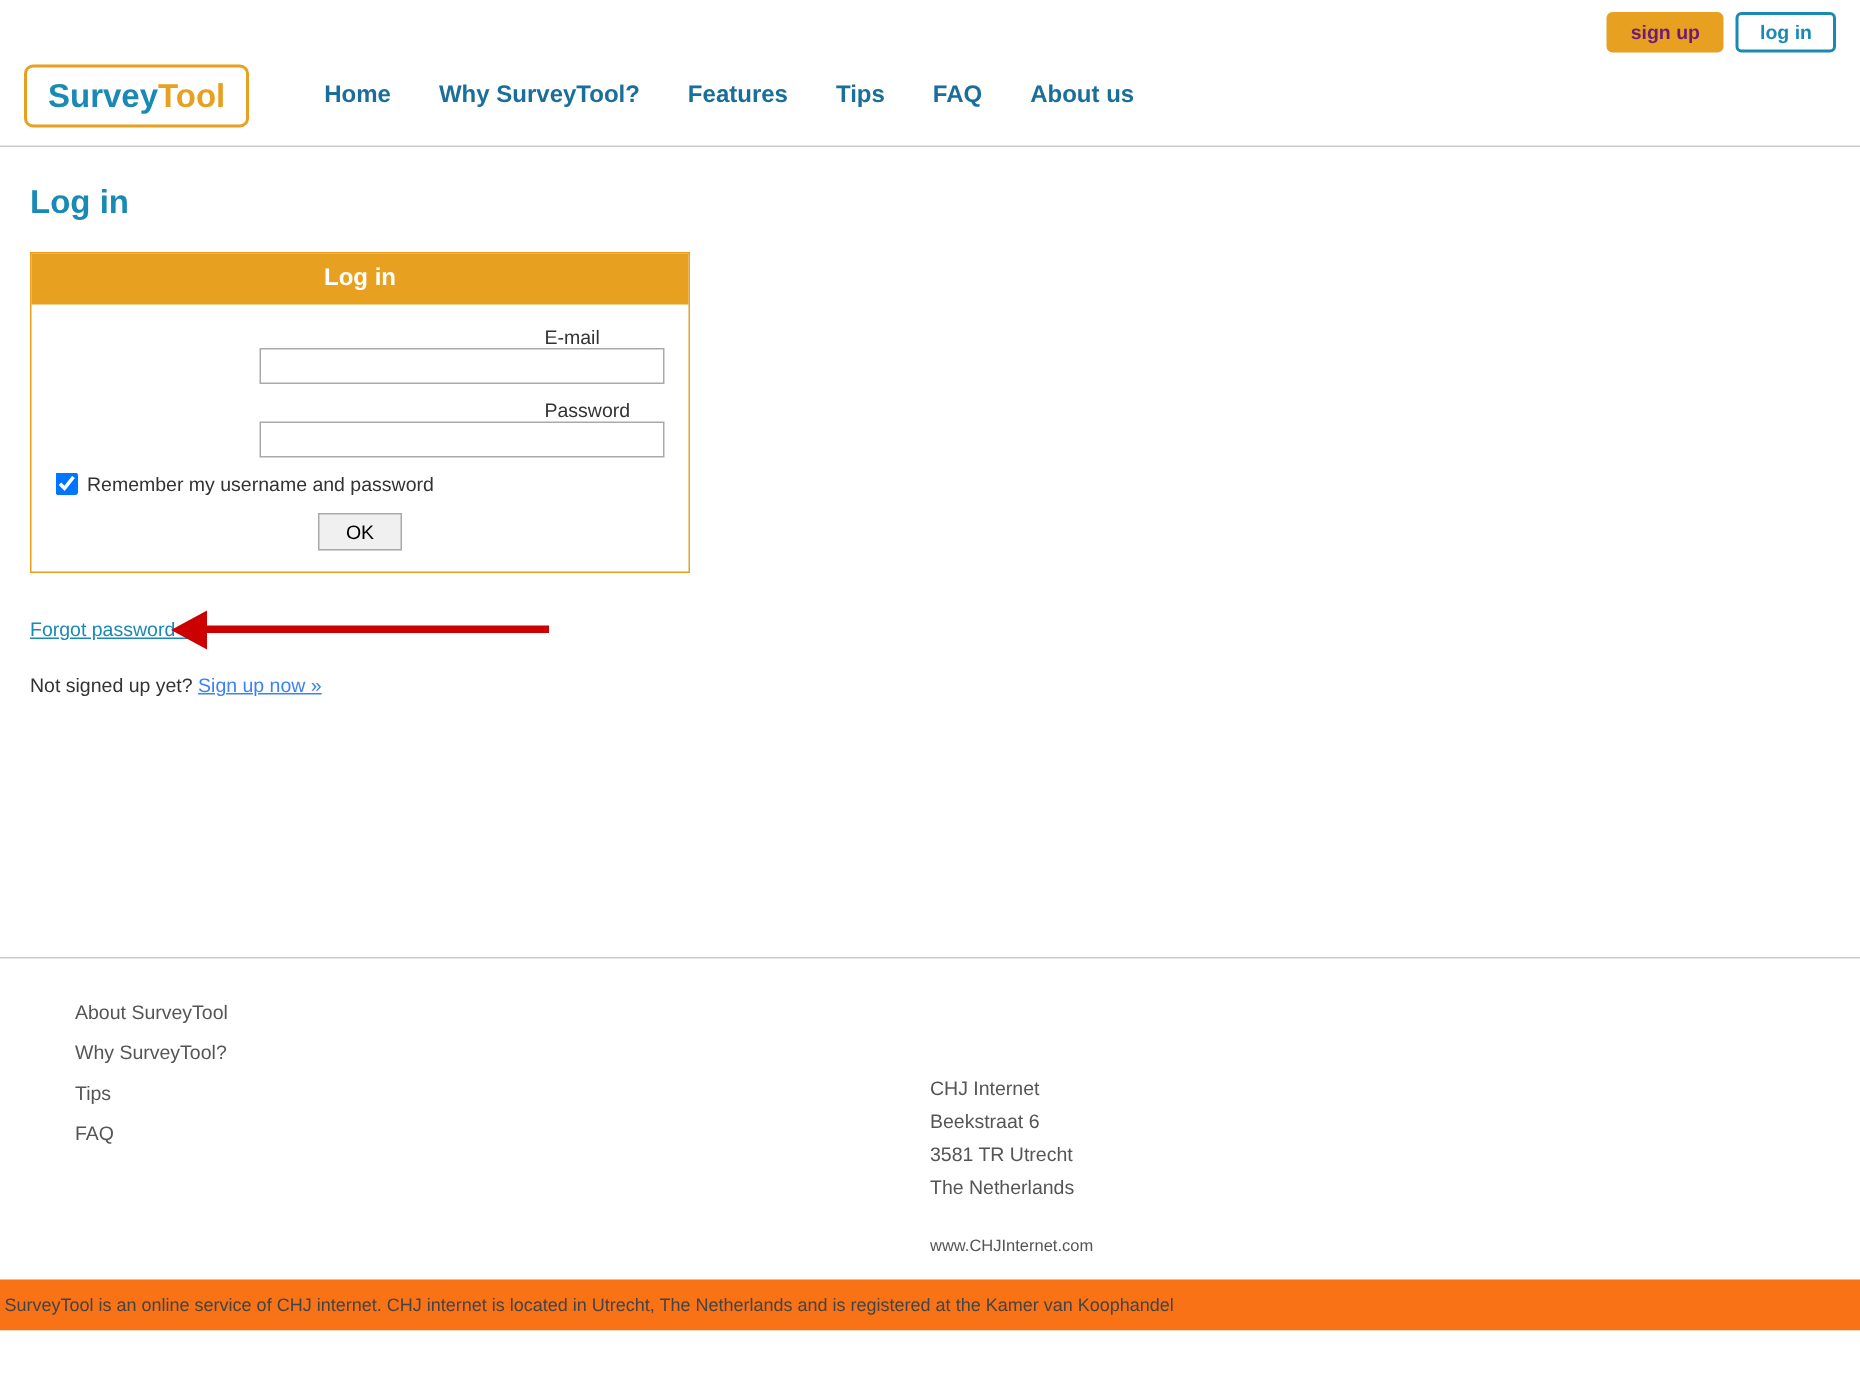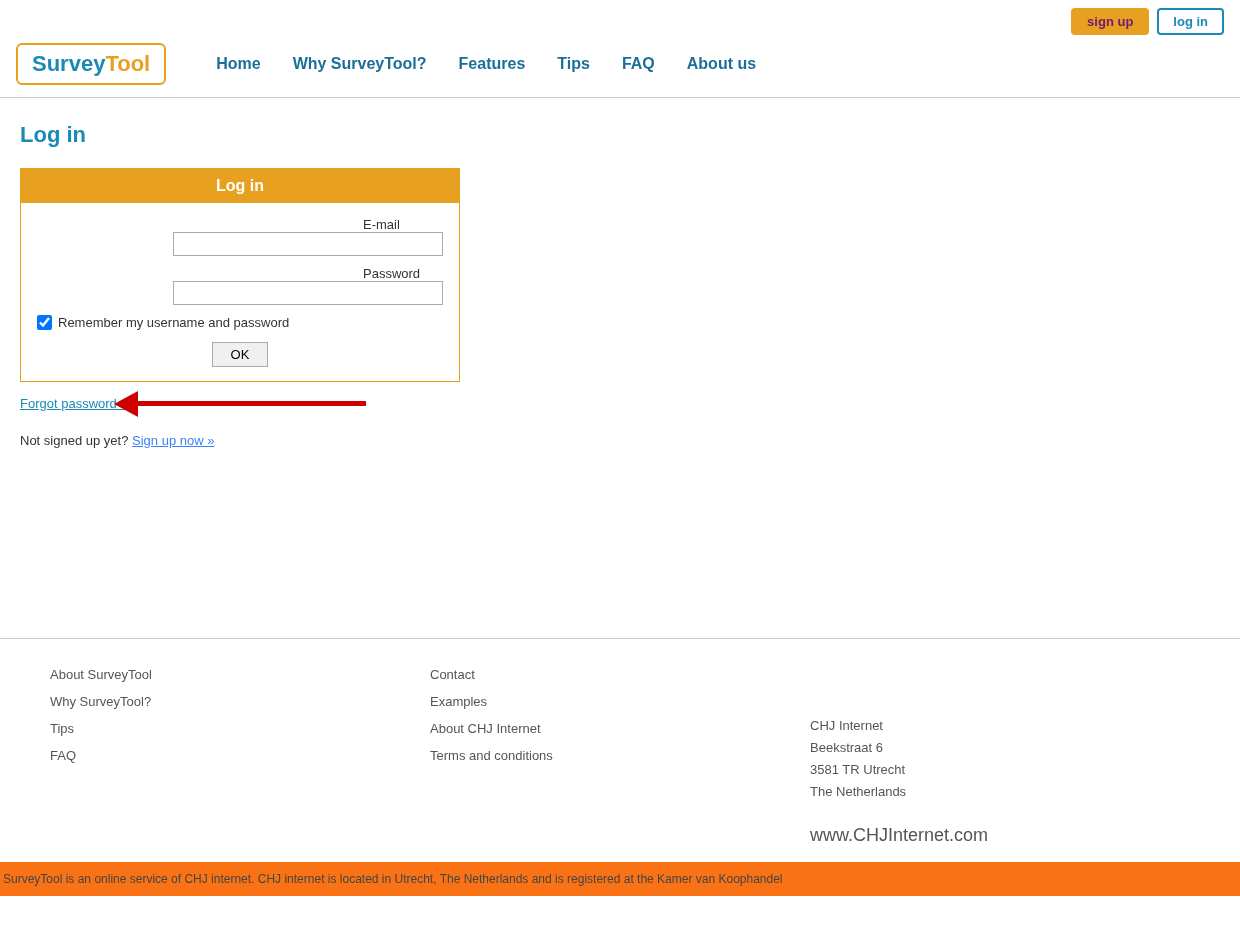--- a/index.html
+++ b/index.html
@@ -121,21 +121,21 @@
     .ok-btn {
       background: #f0f0f0;
       border: 1px solid #aaa;
       padding: 4px 18px;
       font-size: 13px;
       cursor: pointer;
     }
 
     
     .forgot-section {
-      margin-top: 14px;
+      margin-top: 30px;
       display: flex;
       align-items: center;
       gap: 0;
     }
     .forgot-link {
       color: #1a8ab5;
       font-size: 13px;
       text-decoration: underline;
       cursor: pointer;
     }
@@ -176,21 +176,21 @@
       cursor: pointer;
     }
     .footer-address {
       font-size: 13px;
       color: #555;
       line-height: 1.7;
       margin-top: 48px;
     }
     .footer-website {
       margin-top: 10px;
-      font-size: 18px;
+      font-size: 11px;
       color: #555;
     }
 
     .footer-bottom {
       padding: 10px 3px;
       background: #f97316;
       font-size: 12px;
       color: #444;
       border-top: none;
     }
@@ -257,26 +257,20 @@
 </div>
 
 <div class="footer">
   <div class="footer-col">
     <a class="footer-link" href="#">About SurveyTool</a>
     <a class="footer-link" href="#">Why SurveyTool?</a>
     <a class="footer-link" href="#">Tips</a>
     <a class="footer-link" href="#">FAQ</a>
   </div>
   <div class="footer-col">
-    <a class="footer-link" href="#">Contact</a>
-    <a class="footer-link" href="#">Examples</a>
-    <a class="footer-link" href="#">About CHJ Internet</a>
-    <a class="footer-link" href="#">Terms and conditions</a>
-  </div>
-  <div class="footer-col">
     <div class="footer-address">
       <div>CHJ Internet</div>
       <div>Beekstraat 6</div>
       <div>3581 TR Utrecht</div>
       <div>The Netherlands</div>
     </div>
     <div class="footer-website">www.CHJInternet.com</div>
   </div>
 </div>
 

